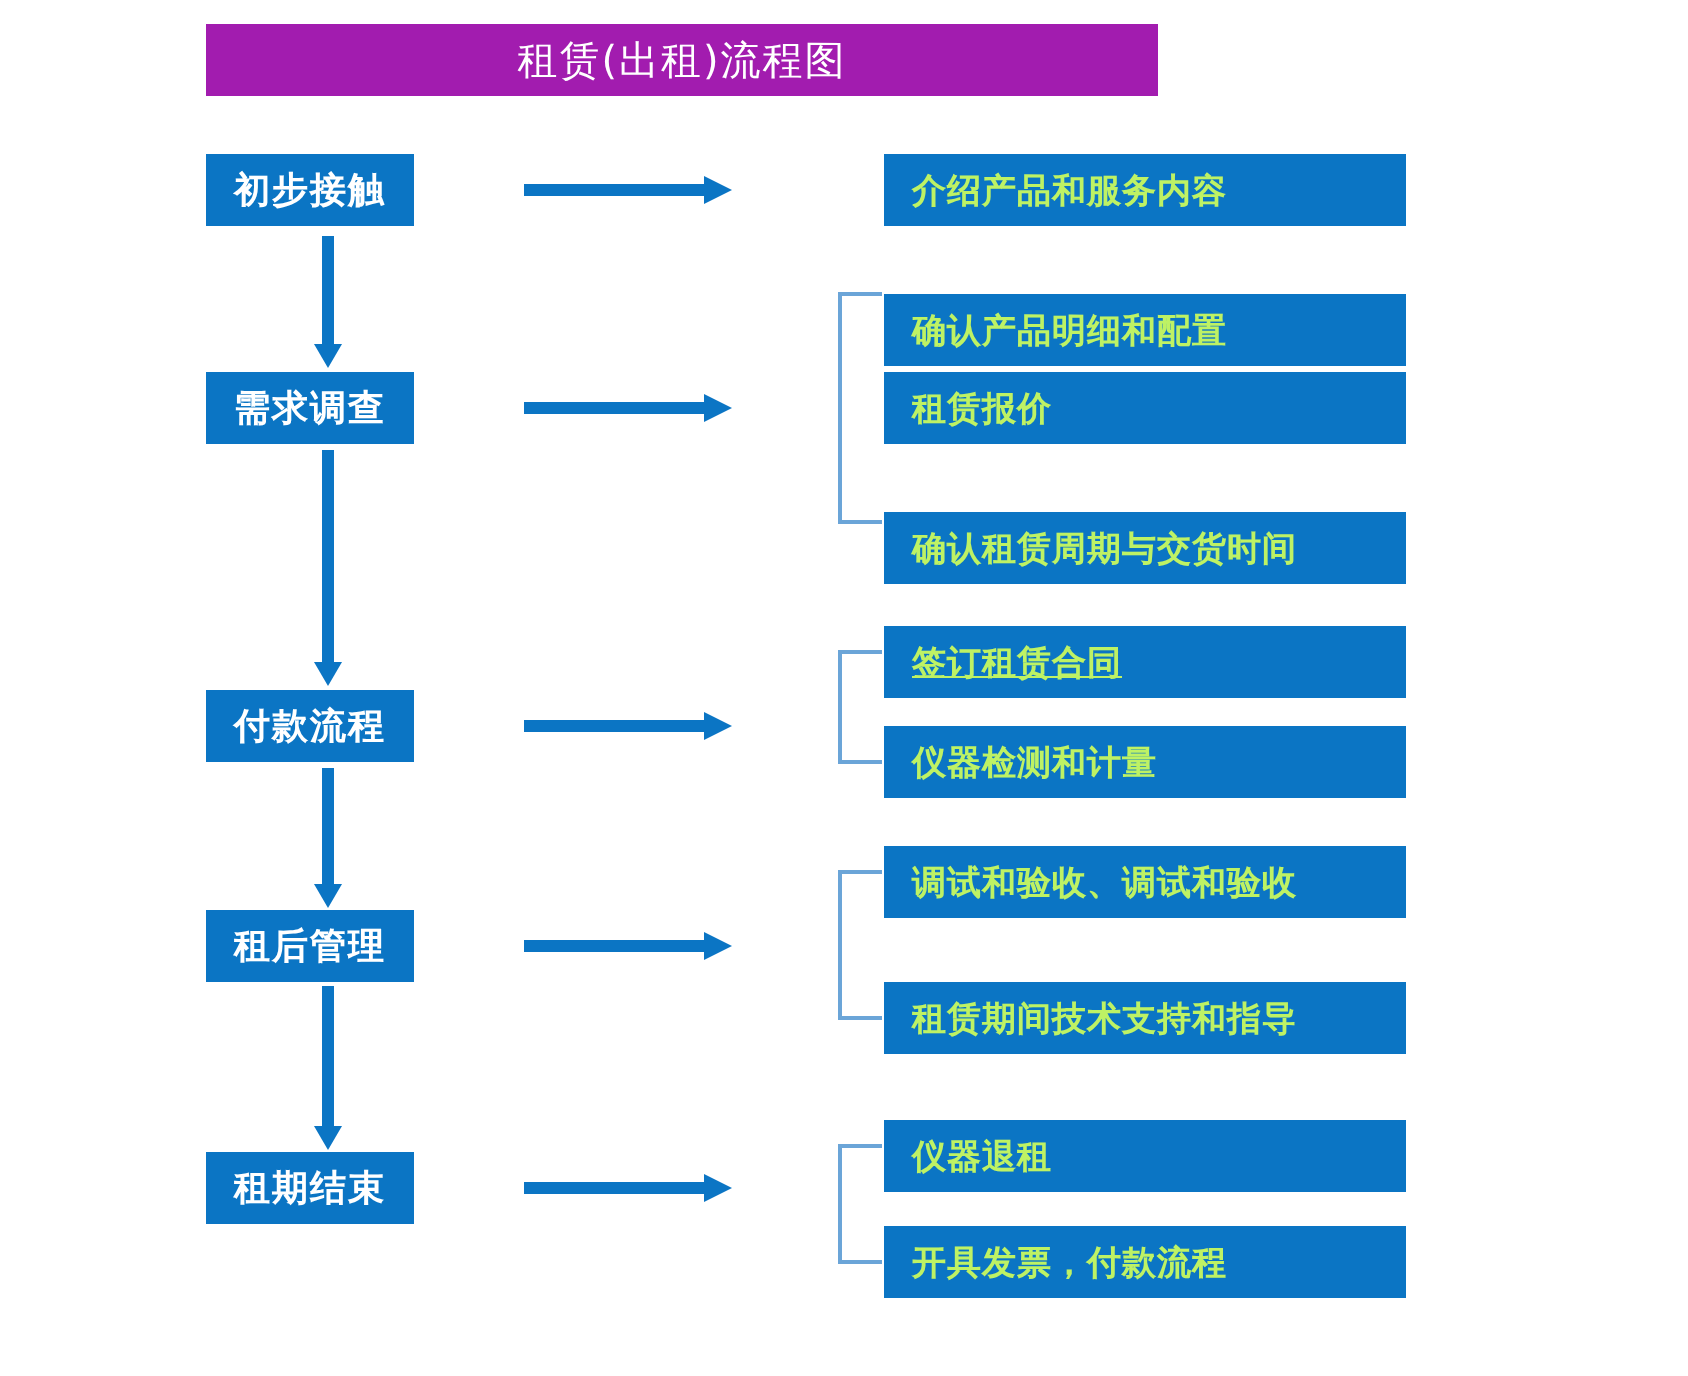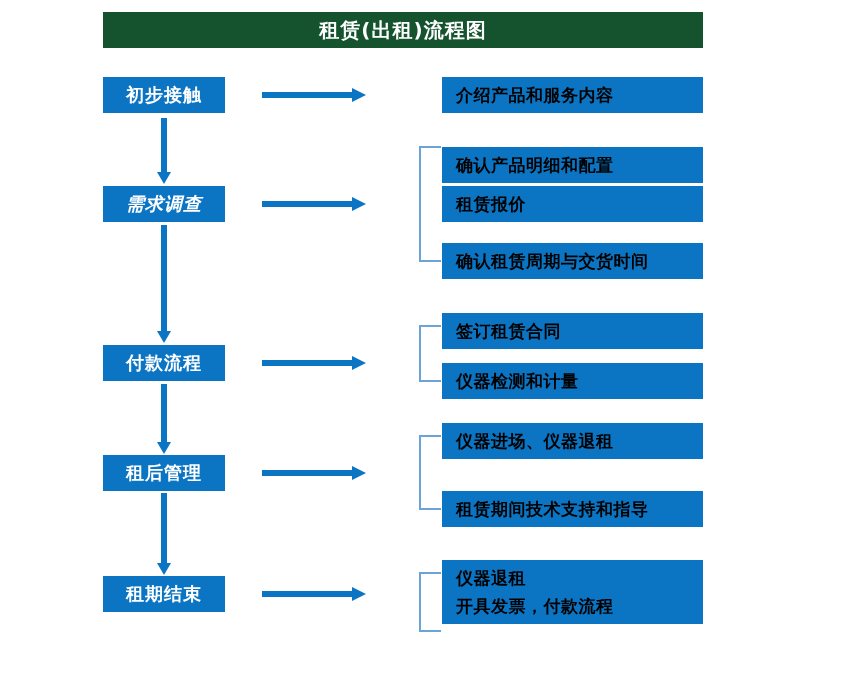--- a/index.html
+++ b/index.html
@@ -15,52 +15,52 @@
   }
   #canvas {
     position: relative;
     width: 844px;
     height: 688px;
   }
   .title-bar {
     position: absolute;
     left: 103px;
     top: 12px;
-    width: 600px;
+    width: 476px;
     height: 36px;
-    background: #14532d;
+    background: #a21caf;
     color: #ffffff;
     font-size: 20px;
-    font-weight: bold;
+    font-weight: normal;
     display: flex;
     align-items: center;
     justify-content: center;
     letter-spacing: 1px;
   }
   .stage-box {
     position: absolute;
     left: 103px;
-    width: 122px;
+    width: 104px;
     height: 36px;
     background: #0b75c4;
     color: #ffffff;
     font-size: 18px;
     font-weight: bold;
     display: flex;
     align-items: center;
     justify-content: center;
     letter-spacing: 1px;
   }
   .detail-box {
     position: absolute;
     left: 442px;
     width: 261px;
     height: 36px;
     background: #0b75c4;
-    color: #000000;
+    color: #bef264;
     font-size: 17px;
     font-weight: bold;
     display: flex;
     align-items: center;
     padding-left: 14px;
     box-sizing: border-box;
     letter-spacing: 0.5px;
   }
   
   .h-arrow {
@@ -122,36 +122,36 @@
 </style>
 </head>
 <body>
 
 <div id="canvas">
 
   <div class="title-bar">租赁(出租)流程图</div>
 
   <div id="stages-layer">
       <div class="stage-box" style="top: 77px;">初步接触</div>
-      <div class="stage-box" style="top: 186px; font-style: italic;">需求调查</div>
+      <div class="stage-box" style="top: 186px;">需求调查</div>
       <div class="stage-box" style="top: 345px;">付款流程</div>
       <div class="stage-box" style="top: 455px;">租后管理</div>
       <div class="stage-box" style="top: 576px;">租期结束</div>
     </div>
   <div id="details-layer">
       <div class="detail-box" style="top: 77px;">介绍产品和服务内容</div>
       <div class="detail-box" style="top: 134px; margin-top: 13px;">确认产品明细和配置</div>
       <div class="detail-box" style="top: 186px;">租赁报价</div>
-      <div class="detail-box" style="top: 243px;">确认租赁周期与交货时间</div>
-      <div class="detail-box" style="top: 313px;">签订租赁合同</div>
+      <div class="detail-box" style="top: 256px;">确认租赁周期与交货时间</div>
+      <div class="detail-box" style="top: 313px; text-decoration: underline;">签订租赁合同</div>
       <div class="detail-box" style="top: 363px;">仪器检测和计量</div>
-      <div class="detail-box" style="top: 423px;">仪器进场、仪器退租</div>
+      <div class="detail-box" style="top: 423px;">调试和验收、调试和验收</div>
       <div class="detail-box" style="top: 491px;">租赁期间技术支持和指导</div>
       <div class="detail-box" style="top: 560px;">仪器退租</div>
-      <div class="detail-box" style="top: 588px;">开具发票，付款流程</div>
+      <div class="detail-box" style="top: 613px;">开具发票，付款流程</div>
     </div>
   <div id="arrows-layer">
       <div class="h-arrow" style="top: 88px;">
         <div class="shaft"></div>
         <div class="head"></div>
       </div>
       <div class="h-arrow" style="top: 197px;">
         <div class="shaft"></div>
         <div class="head"></div>
       </div>

